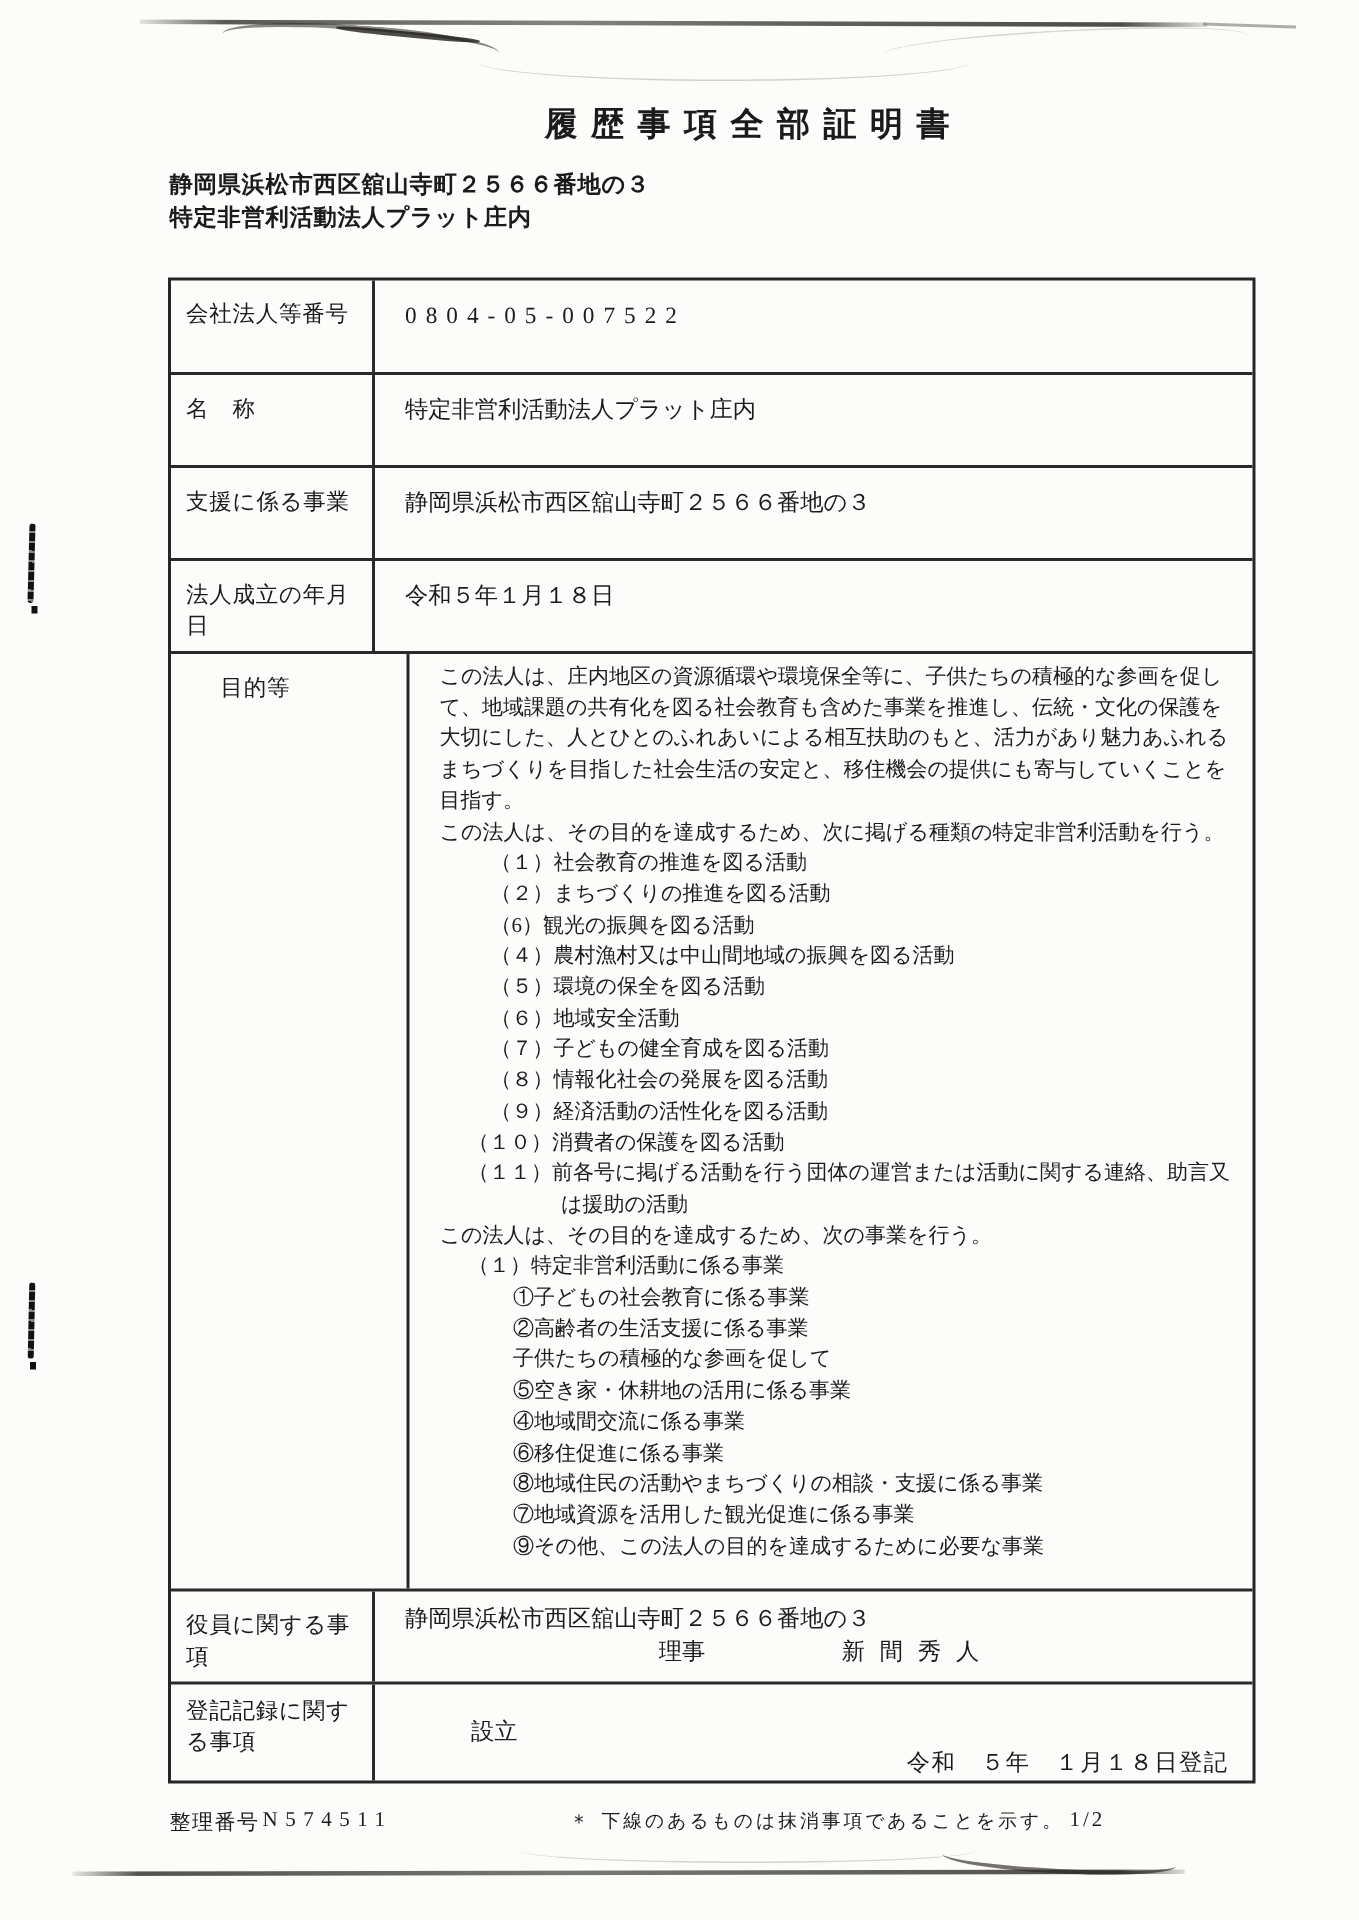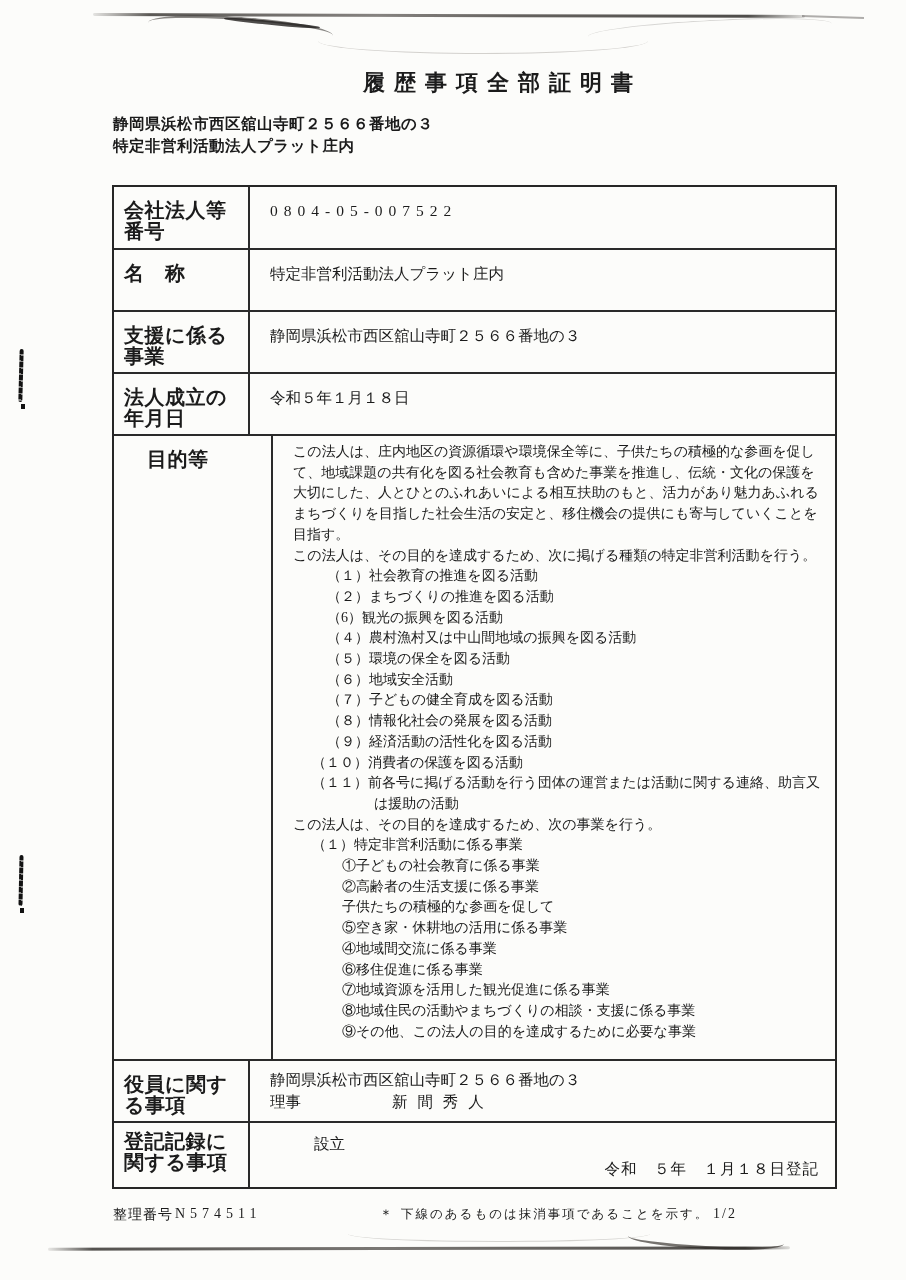--- a/index.html
+++ b/index.html
@@ -47,36 +47,36 @@
   .doc-title { position:absolute; left:363px; top:68px;
     font-size:22px; font-weight:600; letter-spacing:9px; white-space:nowrap; }
   .hdr-block { position:absolute; left:113px; top:113px; font-size:15.5px;
     font-weight:600; line-height:22px; letter-spacing:.5px; }
 
   .reg-table { position:absolute; left:112px; top:185px; width:725px;
     border:2px solid #262626; background:transparent; }
   .t-row { display:flex; border-bottom:2px solid #2a2a2a; }
   .t-row:last-child { border-bottom:none; }
   .lbl { width:136px; flex:0 0 136px; border-right:2px solid #2a2a2a;
-    padding:13px 6px 0 10px; font-size:20px; font-weight:700; line-height:21px; letter-spacing:.5px; }
+    padding:13px 6px 0 10px; font-size:15px; font-weight:400; line-height:21px; letter-spacing:.5px; }
   .val { flex:1; padding:13px 10px 0 20px; font-size:15.5px; font-weight:500; line-height:21px; }
   .h63 { height:63px; } .h62 { height:62px; } .h625 { height:625px;padding-left:23px; } .h64 { height:64px;gap:44px; }
   .spaced { letter-spacing:6px; }
 
   .purpose-val { padding:6px 8px 0 20px; font-size:14px; line-height:20.7px; overflow:hidden; }
   .pline { font-weight:500; }
   .act.a1 { padding-left:34px; }
   .act.a2 { padding-left:81px; text-indent:-62px; }
   .biz { padding-left:49px; }
 
-  .off-line { margin-top:1px; }
+  .off-line { margin-top:1px;text-align:center; }
   .off-name { margin-left:91px; letter-spacing:3px; }
 
   .regrec-val { display:flex; flex-direction:column; justify-content:space-between;
-    padding:10px 16px 8px 20px; }
+    padding:21px 16px 8px 20px; }
   .regrec-date { align-self:flex-end; letter-spacing:1px; }
 
   .footer { position:absolute; left:113px; top:1206px; width:725px; height:24px; font-size:14px; }
   .footer > span { position:absolute; top:0; white-space:nowrap; }
   .f-serial-label { left:0; letter-spacing:1px; }
   .f-serial-num { left:62px; letter-spacing:5px; }
   .f-ast { left:266px; font-size:14px; }
   .f-note { left:288px; font-size:12.5px; letter-spacing:2px; top:2px; }
   .f-page { left:600px; letter-spacing:2px; }
 </style>
@@ -144,22 +144,22 @@
         <div class="pline act a2">（１０）消費者の保護を図る活動</div>
         <div class="pline act a2">（１１）前各号に掲げる活動を行う団体の運営または活動に関する連絡、助言又は援助の活動</div>
         <div class="pline">この法人は、その目的を達成するため、次の事業を行う。</div>
         <div class="pline act a2">（１）特定非営利活動に係る事業</div>
         <div class="pline biz">①子どもの社会教育に係る事業</div>
         <div class="pline biz">②高齢者の生活支援に係る事業</div>
         <div class="pline biz">子供たちの積極的な参画を促して</div>
         <div class="pline biz">⑤空き家・休耕地の活用に係る事業</div>
         <div class="pline biz">④地域間交流に係る事業</div>
         <div class="pline biz">⑥移住促進に係る事業</div>
+        <div class="pline biz">⑧地域住民の活動やまちづくりの相談・支援に係る事業</div>
         <div class="pline biz">⑦地域資源を活用した観光促進に係る事業</div>
-        <div class="pline biz">⑧地域住民の活動やまちづくりの相談・支援に係る事業</div>
         <div class="pline biz">⑨その他、この法人の目的を達成するために必要な事業</div>
       </div>
     </div>
 
     <div class="t-row h62">
       <div class="lbl">役員に関する事項</div>
       <div class="val" style="padding-top:8px">
         <div>静岡県浜松市西区舘山寺町２５６６番地の３</div>
         <div class="off-line">
           <span>理事</span><span class="off-name">新 間 秀 人</span>

